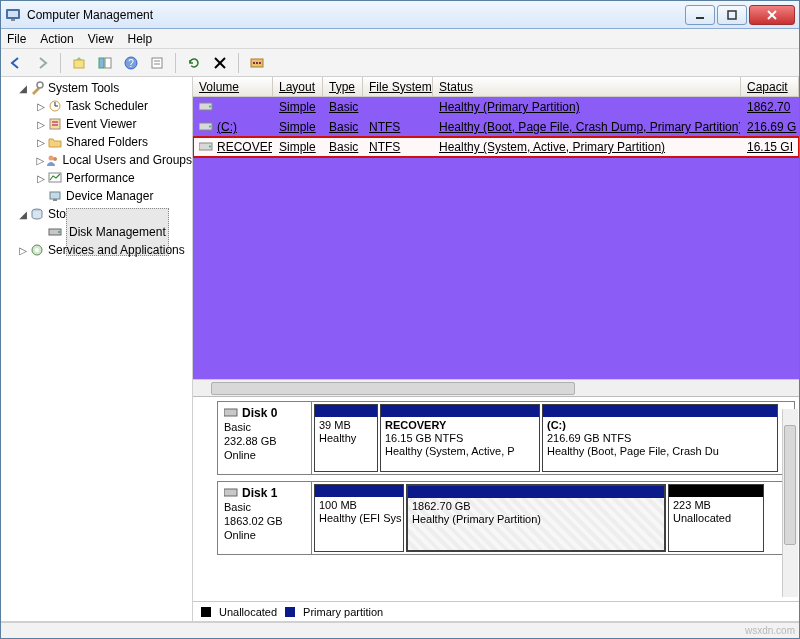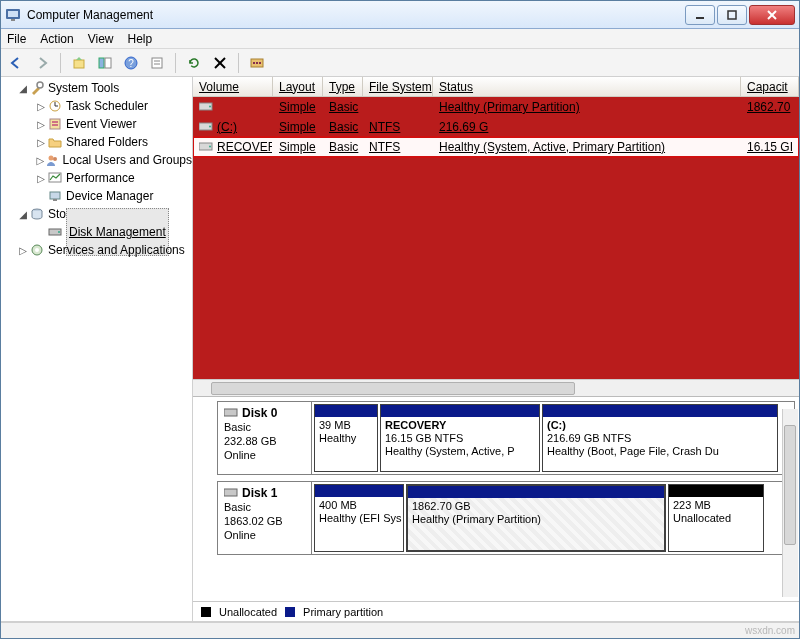--- a/index.html
+++ b/index.html
@@ -15,30 +15,30 @@
 .toolbar { height: 28px; display: flex; align-items: center; padding: 0 4px; gap: 4px; background: #f4f4f4; border-bottom: 1px solid #d0d0d0; }
 .tbtn { width: 22px; height: 22px; display: flex; align-items: center; justify-content: center; border: 1px solid transparent; border-radius: 2px; cursor: pointer; }
 .tsep { width: 1px; height: 20px; background: #c8c8c8; margin: 0 3px; }
 .main { display: flex; height: 545px; border-bottom: 1px solid #d0d0d0; }
 .tree { width: 192px; border-right: 1px solid #d0d0d0; padding: 2px 0; overflow: hidden; }
 .treeitem { display: flex; align-items: center; height: 18px; padding-left: 4px; white-space: nowrap; cursor: default; }
 .treeitem .ex { width: 12px; text-align: center; color: #555; font-size: 10px; }
 .treeitem .ic { width: 16px; height: 16px; display: inline-flex; align-items: center; justify-content: center; margin-right: 3px; }
 .treeitem.l1 { padding-left: 16px; }
 .treeitem.l2 { padding-left: 34px; }
-.treeitem.sel span.lbl { background: #e8e8e8; border: 1px dotted #888; padding: 16px 2px; text-decoration: underline; }
+.treeitem.sel span.lbl { background: #e8e8e8; border: 1px dotted #888; padding: 16px 2px; }
 .right { flex: 1; display: flex; flex-direction: column; overflow: hidden; }
 .grid { flex: 0 0 320px; display: flex; flex-direction: column; border-bottom: 1px solid #bbb; }
 .ghdr, .grow { display: flex; text-decoration: underline; }
 .gcell { padding: 2px 6px; height: 20px; display: flex; align-items: center; white-space: nowrap; overflow: hidden; }
 .ghdr .gcell { background: linear-gradient(#fff,#ece8e1); border-right: 1px solid #d0ccc3; border-bottom: 1px solid #d0ccc3; font-weight: 400; cursor: pointer; }
 .grow .gcell { border-right: 1px solid transparent; }
 .grow.highlighted { outline: 2px solid #d01010; outline-offset: -1px; background: #fff8f8; }
 .c0{width:80px}.c1{width:50px}.c2{width:40px}.c3{width:70px}.c4{flex:1}.c5{width:58px;text-align:left}
-.gbody { flex: 1; overflow: hidden; background: #b91c1c; }
+.gbody { flex: 1; overflow: hidden; background: #8b5cf6; }
 .hsb { height: 17px; background: #f0f0f0; border-top: 1px solid #ccc; display: flex; align-items: center; }
 .hsb .thumb { height: 13px; background: #d8d8d8; border: 1px solid #b0b0b0; border-radius: 2px; margin: 0 18px; flex: 0 0 60%; }
 .disks { flex: 1; overflow: hidden; padding: 4px; background: #fff; }
 .diskrow { display: flex; border: 1px solid #808080; margin-bottom: 6px; height: 74px; background: #fff; margin-left: 20px; }
 .diskinfo { width: 94px; border-right: 1px solid #808080; padding: 4px 6px; display: flex; flex-direction: column; }
 .diskinfo .dn { font-weight: bold; display: flex; align-items: center; gap: 4px; }
 .diskinfo .dl { font-size: 11px; line-height: 14px; }
 .partwrap { flex: 1; display: flex; padding: 2px; gap: 2px; }
 .part { border: 1px solid #404040; display: flex; flex-direction: column; position: relative; overflow: hidden; }
 .part .pbar { height: 12px; background: #0a1a8a; }
@@ -294,20 +294,21 @@
                 <svg width="14" height="10">
                   <rect x="0" y="1" width="13" height="7" fill="#d8d8d8" stroke="#888"></rect>
                   <circle cx="11" cy="4.5" r="1" fill="#3a8"></circle>
                 </svg>
               </span>
               <span>(C:)</span>
             </div>
             <div class="gcell c1">Simple</div>
             <div class="gcell c2">Basic</div>
             <div class="gcell c3">NTFS</div>
+            <div class="gcell c4">Healthy (Boot, Page File, Crash Dump, Primary Partition)</div>
             <div class="gcell c5">216.69 G</div>
           </div>
           <div class="grow highlighted">
             <div class="gcell c0">
               <span class="ic" style="margin-right:4px">
                 <svg width="14" height="10">
                   <rect x="0" y="1" width="13" height="7" fill="#d8d8d8" stroke="#888"></rect>
                   <circle cx="11" cy="4.5" r="1" fill="#3a8"></circle>
                 </svg>
               </span>
@@ -377,21 +378,21 @@
               <span>Disk 1</span>
             </div>
             <div class="dl">Basic</div>
             <div class="dl">1863.02 GB</div>
             <div class="dl">Online</div>
           </div>
           <div class="partwrap">
             <div class="part" style="width: 90px;">
               <div class="pbar"></div>
               <div class="ptxt">
-                <div>400 MB</div>
+                <div>100 MB</div>
                 <div>Healthy (EFI Sys</div>
               </div>
             </div>
             <div class="part sel" style="width: 260px;">
               <div class="pbar"></div>
               <div class="ptxt">
                 <div>1862.70 GB</div>
                 <div>Healthy (Primary Partition)</div>
               </div>
             </div>

